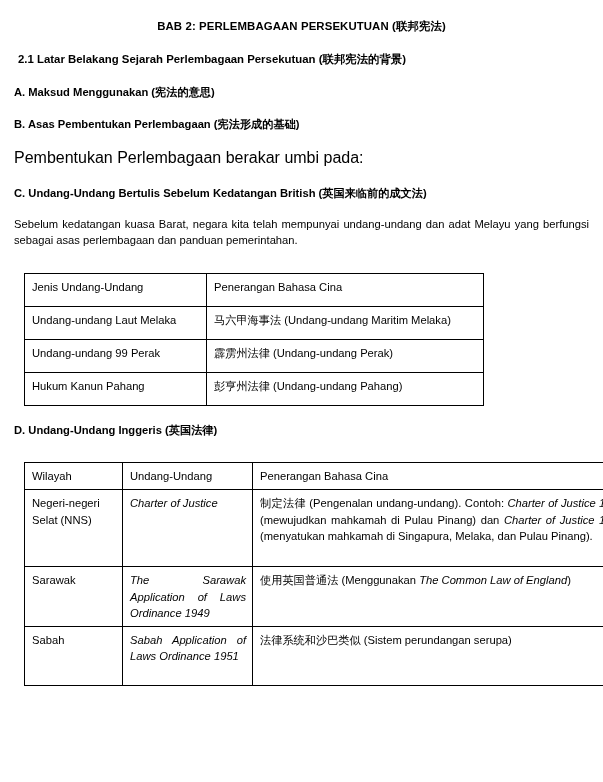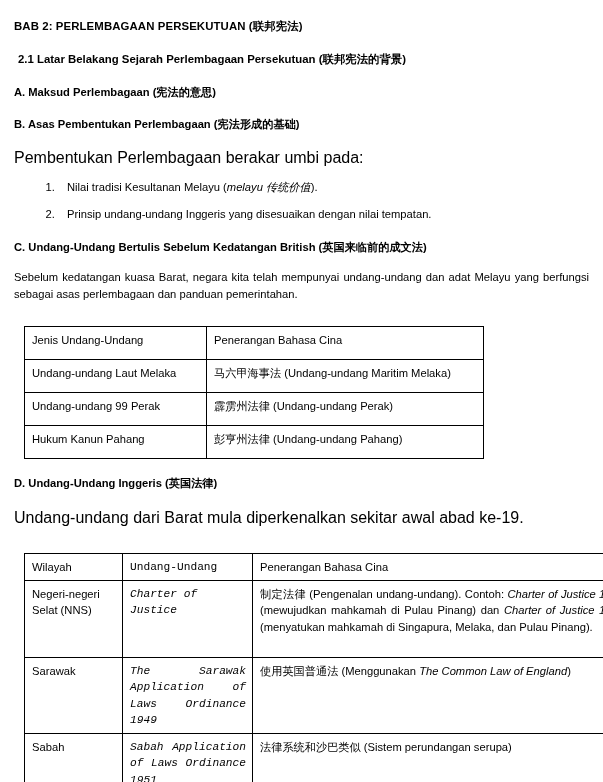--- a/index.html
+++ b/index.html
@@ -18,20 +18,21 @@
     position: relative;
     width: 603px;
     height: 782px;
     padding: 0;
     box-sizing: border-box;
   }
   .content {
     padding: 14px 14px 0 14px;
   }
   .doc-title {
+    text-align: center;
     font-weight: bold;
     font-size: 11.4px;
     line-height: 1.35;
     margin: 5px 0 0 0;
     letter-spacing: 0.1px;
   }
   .section-heading {
     font-weight: bold;
     font-size: 11.4px;
     line-height: 1.35;
@@ -84,48 +85,44 @@
   }
   #table-one td.c1 { width: 168px; height: 22px; }
   #table-one td.c2 { width: 263px; }
 
   
   #table-two {
     width: 564px;
     margin-left: 10px;
   }
   #table-two td.c1 { width: 84px; }
-  #table-two td.c2 { width: 116px; font-family: Liberation Mono, monospace; }
+  #table-two td.c2 { width: 116px; }
   #table-two td.c3 { width: 364px; }
   #table-two td.just { text-align: justify; }
   .cell-tall-a { height: 66px; }
   .cell-tall-b { height: 48px; }
   .cell-tall-c { height: 48px; }
 </style>
 </head>
 <body>
 
 <div class="page">
   <div class="content">
 
     <h1 class="doc-title">BAB 2: PERLEMBAGAAN PERSEKUTUAN (联邦宪法)</h1>
 
     <h2 class="section-heading">2.1 Latar Belakang Sejarah Perlembagaan Persekutuan (联邦宪法的背景)</h2>
 
-    <h3 class="sub-heading">A. Maksud Perlembagaan (宪法的意思)</h3>
+    <h3 class="sub-heading">A. Maksud Menggunakan (宪法的意思)</h3>
 
 
     <h3 class="sub-heading">B. Asas Pembentukan Perlembagaan (宪法形成的基础)</h3>
 
     <p class="lead">Pembentukan Perlembagaan berakar umbi pada:</p>
 
-    <ol class="numlist">
-      <li><span>Nilai tradisi Kesultanan Melayu (</span><i>melayu 传统价值</i><span>).</span></li>
-      <li><span>Prinsip undang-undang Inggeris yang disesuaikan dengan nilai tempatan.</span></li>
-    </ol>
 
     <h3 class="sub-heading">C. Undang-Undang Bertulis Sebelum Kedatangan British (英国来临前的成文法)</h3>
 
     <p class="para">Sebelum kedatangan kuasa Barat, negara kita telah mempunyai undang-undang dan adat Melayu yang berfungsi sebagai asas perlembagaan dan panduan pemerintahan.</p>
 
     <table id="table-one" class="doc-table">
       <tbody>
         <tr>
           <td class="c1">Jenis Undang-Undang</td>
           <td class="c2">Penerangan Bahasa Cina</td>
@@ -140,21 +137,20 @@
         </tr>
         <tr>
           <td class="c1">Hukum Kanun Pahang</td>
           <td class="c2">彭亨州法律 (Undang-undang Pahang)</td>
         </tr>
       </tbody>
     </table>
 
     <h3 class="sub-heading">D. Undang-Undang Inggeris (英国法律)</h3>
 
-    <p class="lead">Undang-undang dari Barat mula diperkenalkan sekitar awal abad ke-19.</p>
 
     <table id="table-two" class="doc-table">
       <tbody>
         <tr>
           <td class="c1">Wilayah</td>
           <td class="c2">Undang-Undang</td>
           <td class="c3">Penerangan Bahasa Cina</td>
         </tr>
         <tr>
           <td class="c1 just cell-tall-a">Negeri-negeri Selat (NNS)</td>

